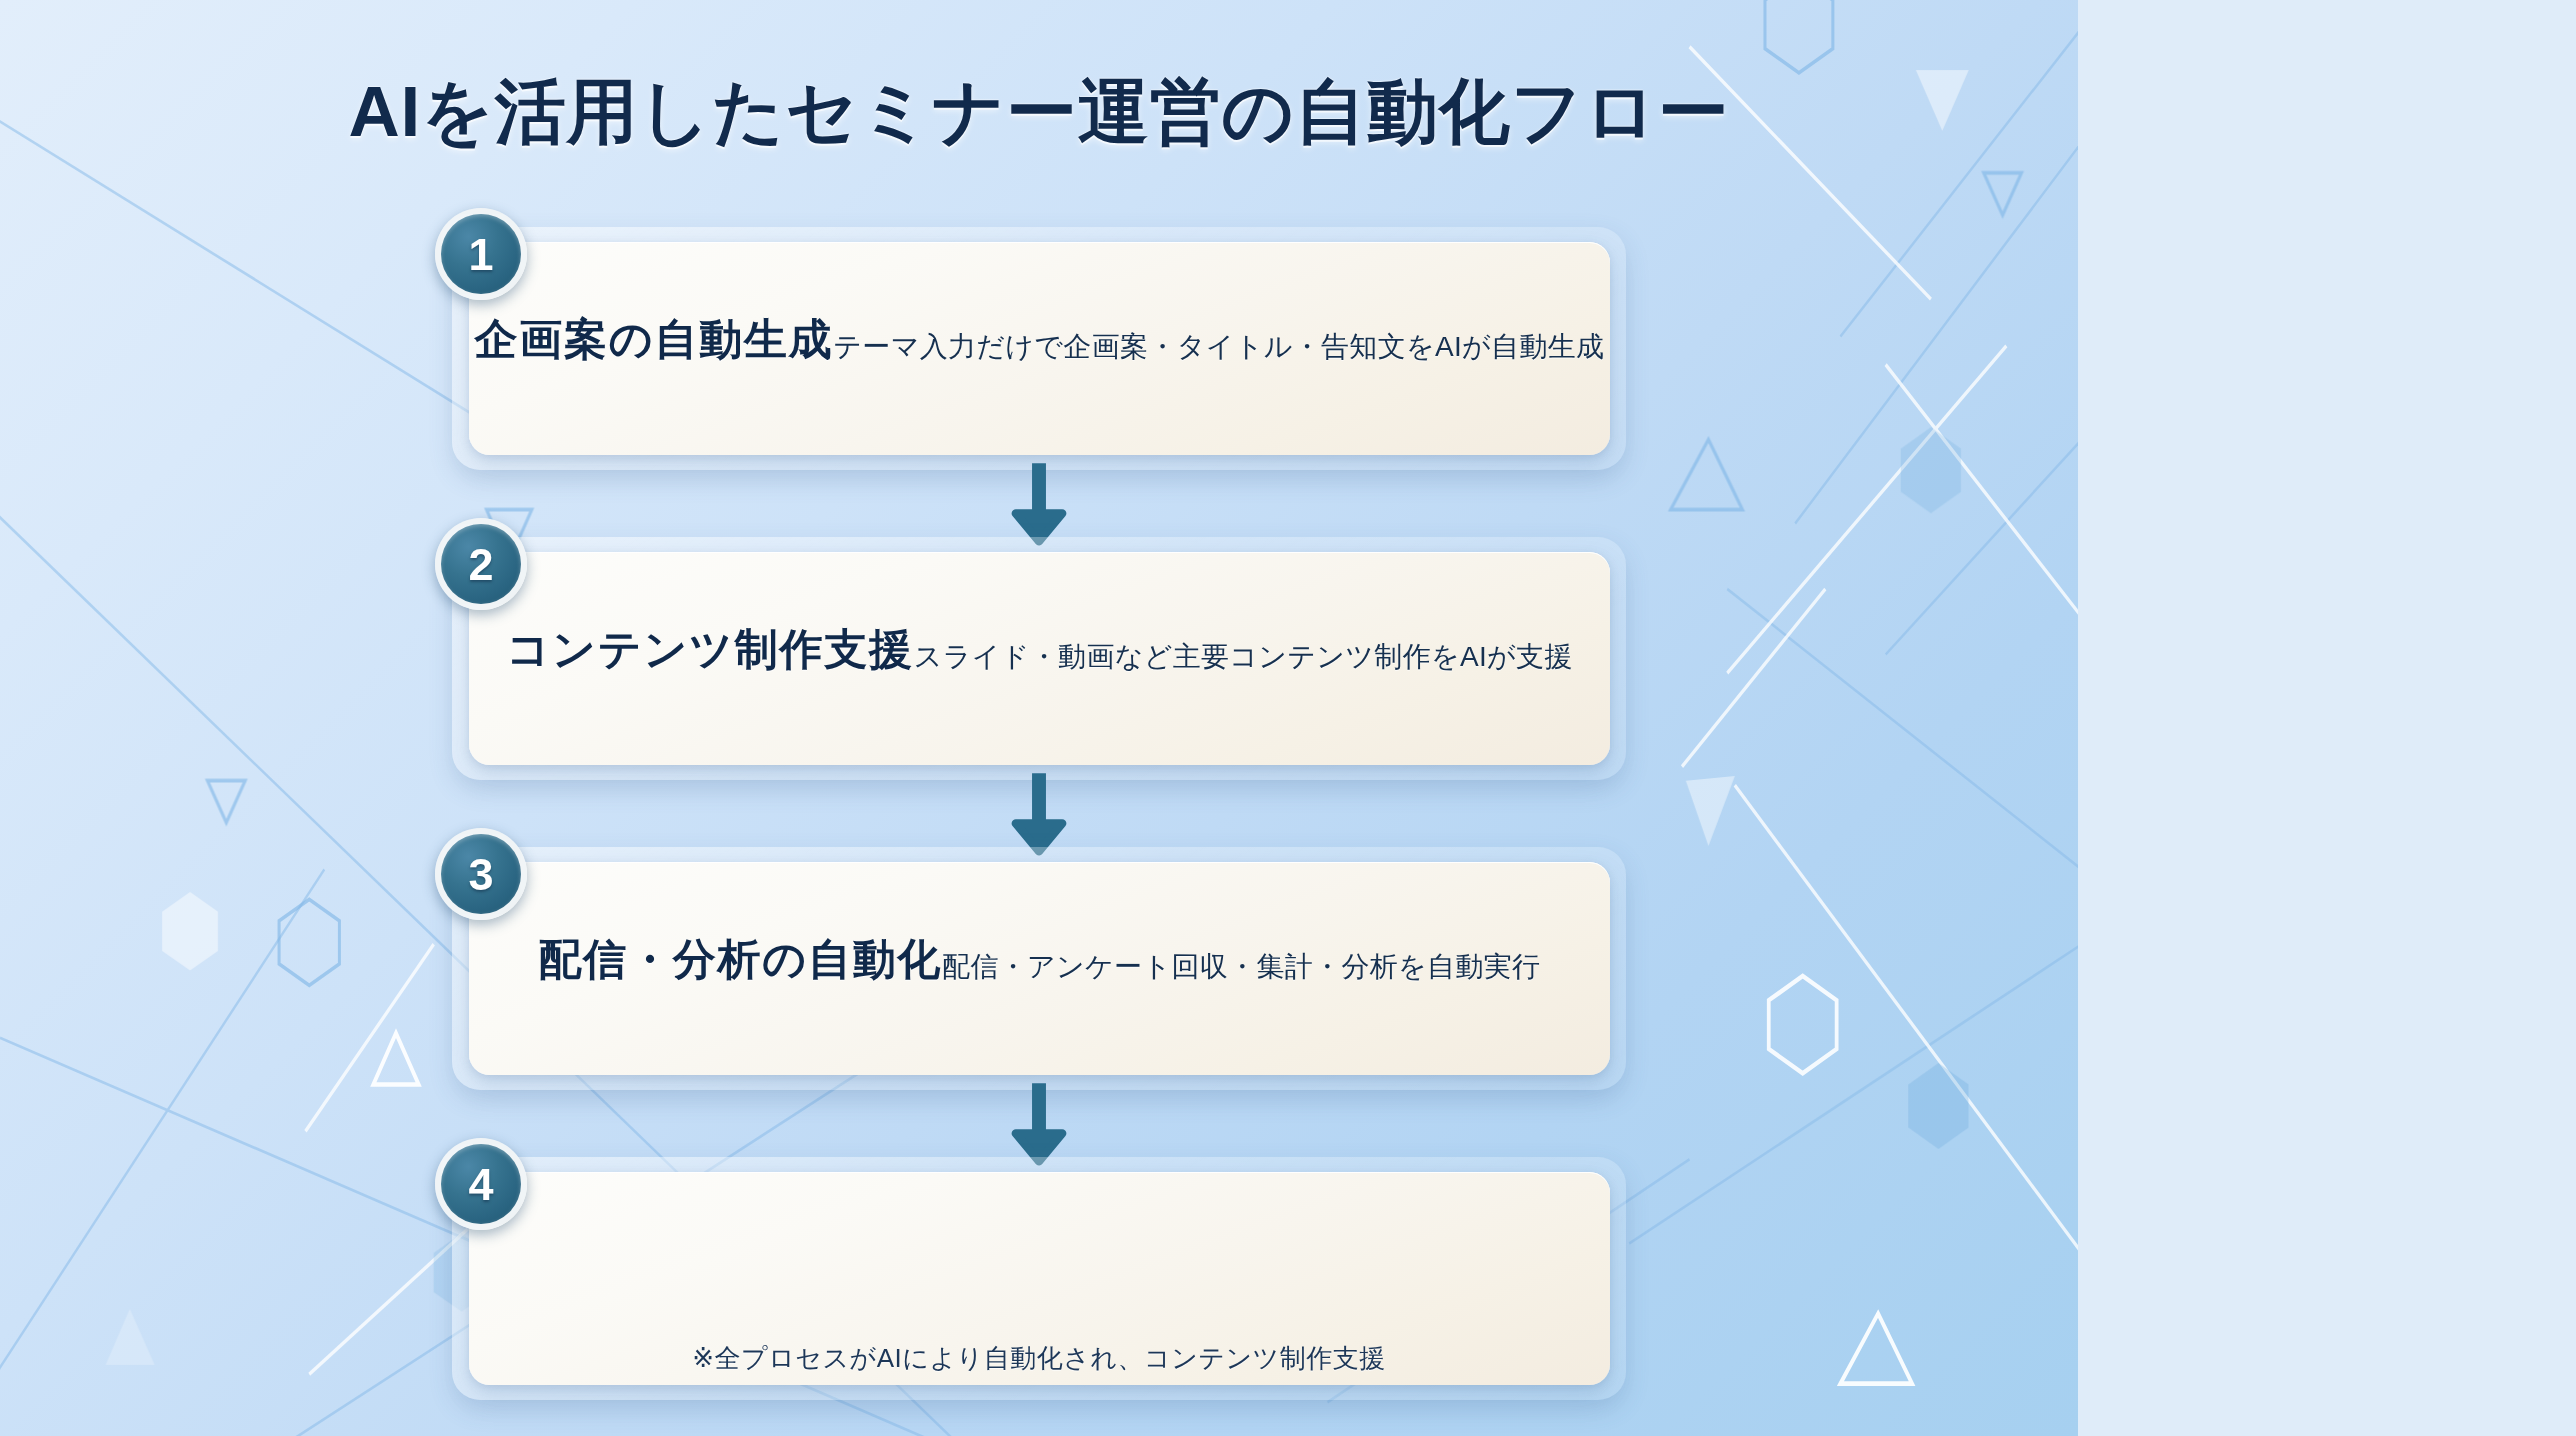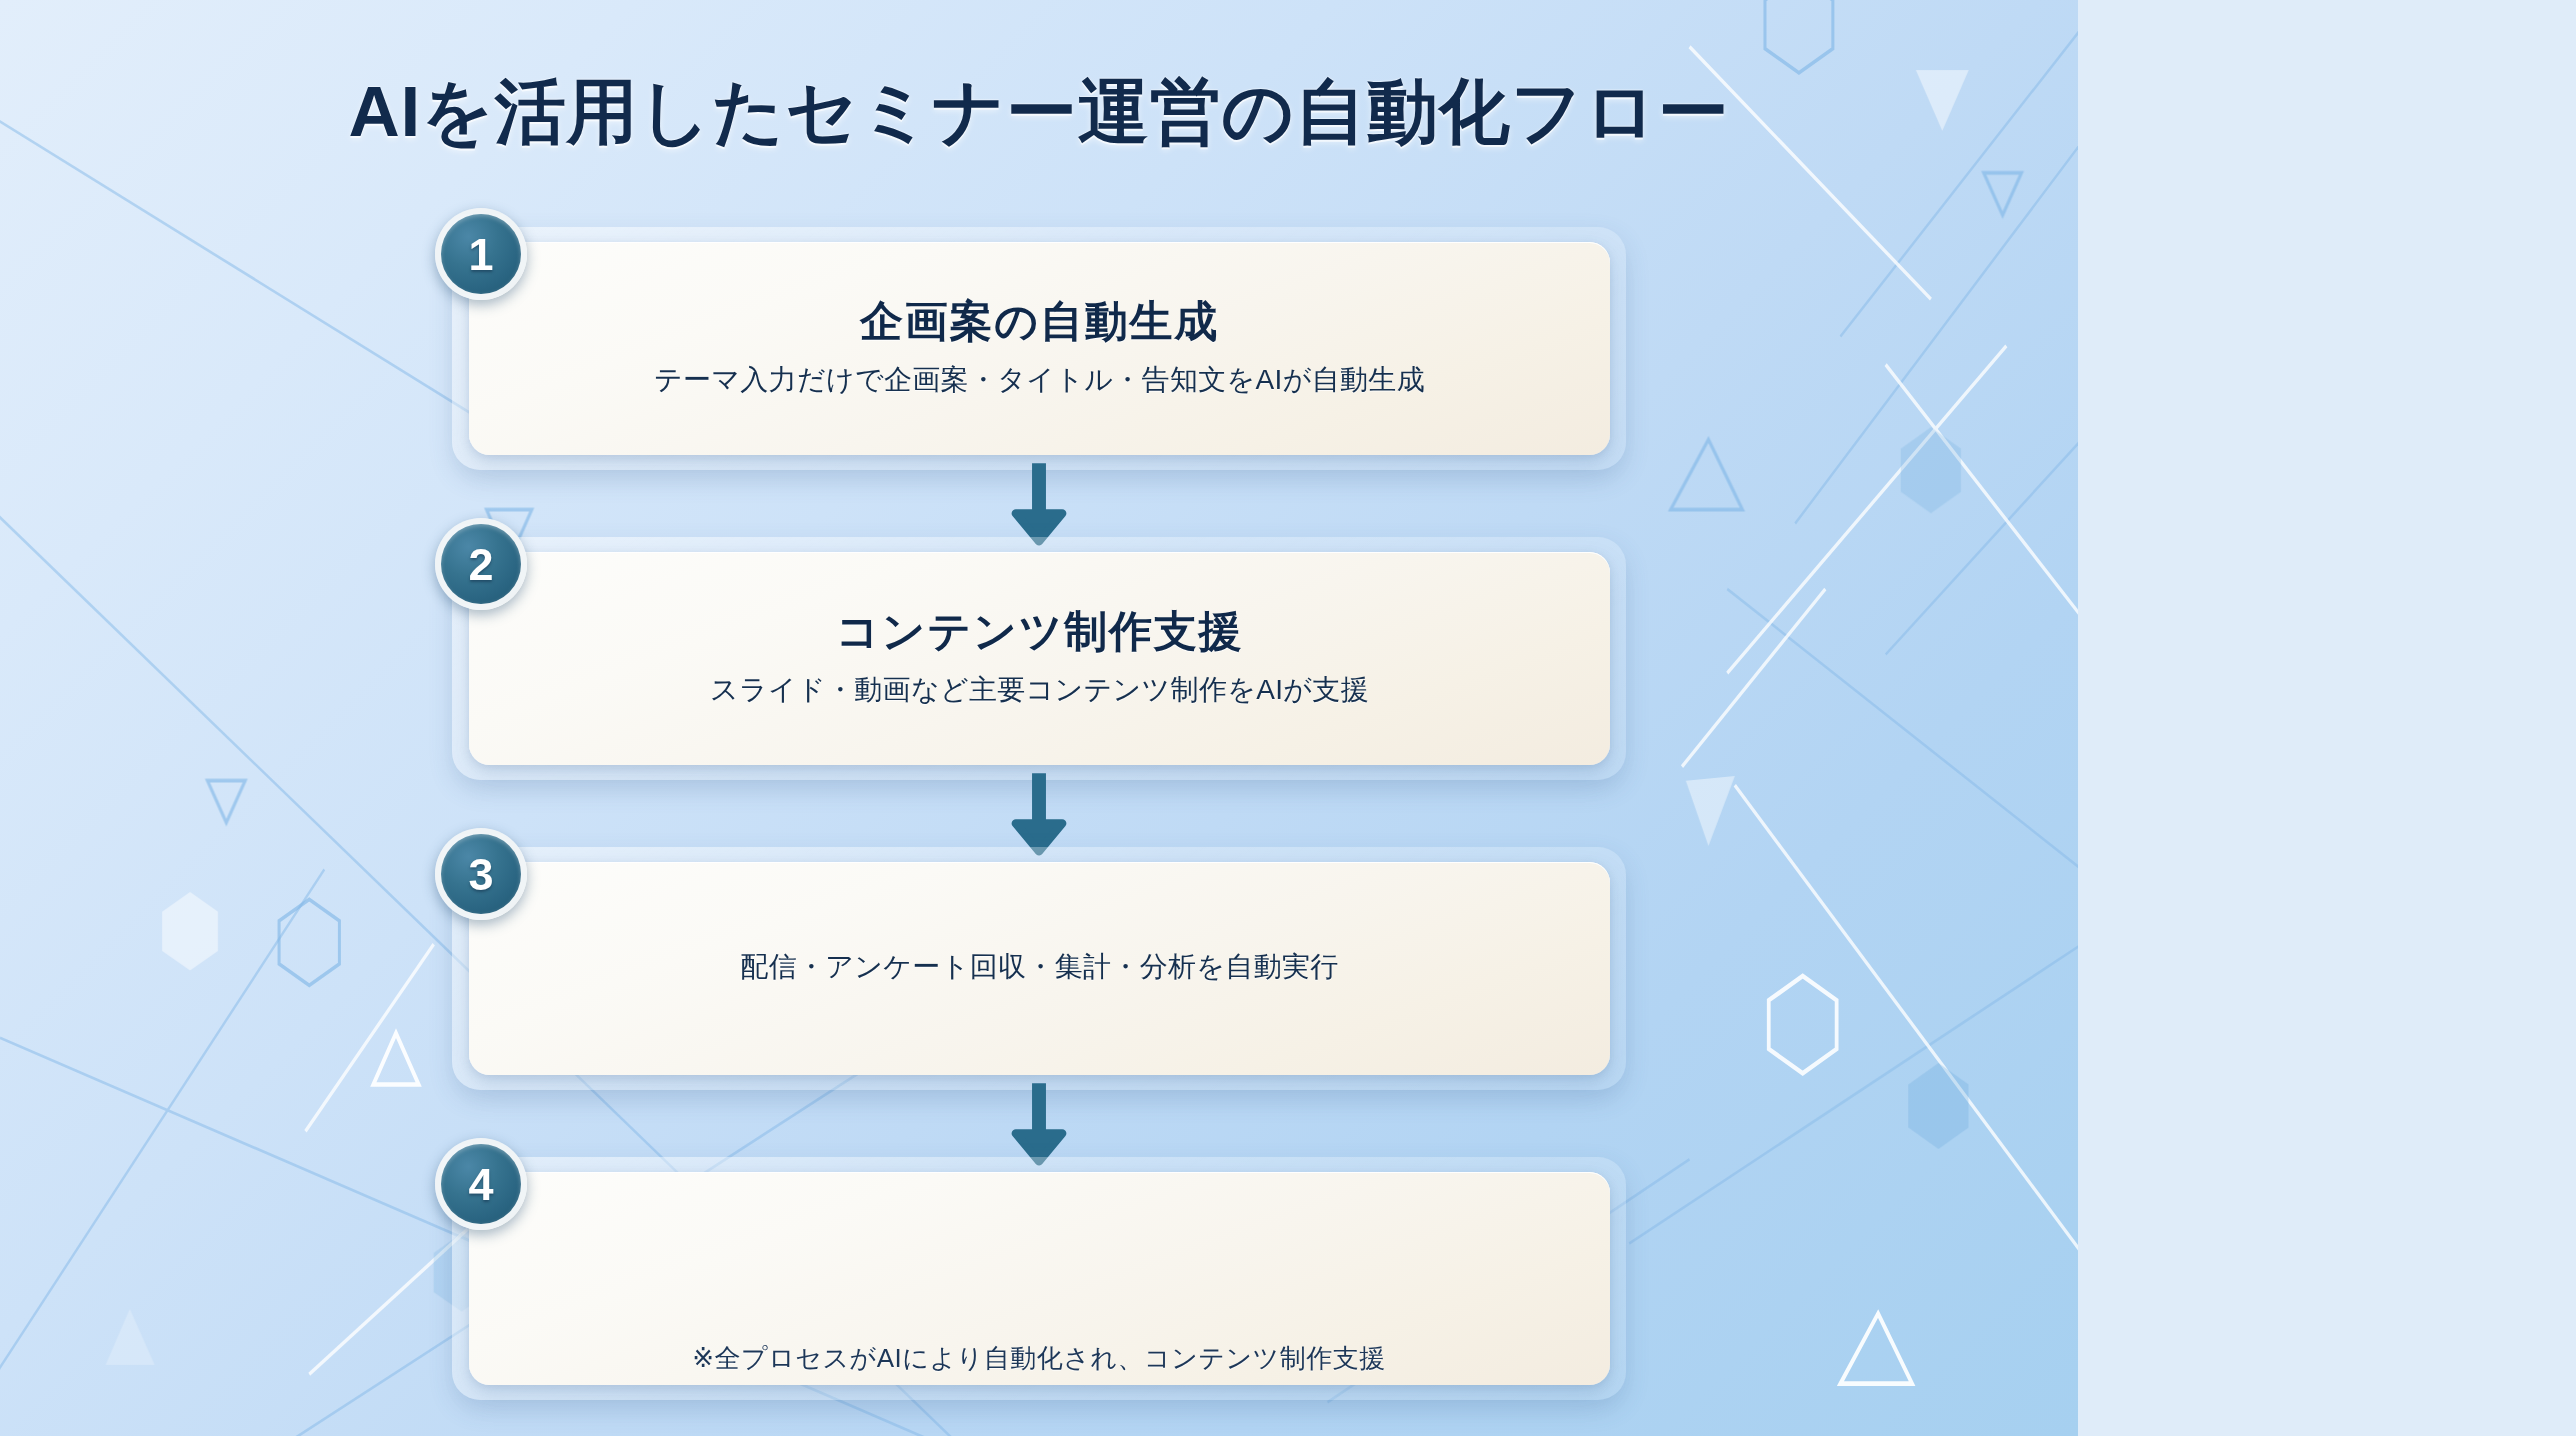--- a/index.html
+++ b/index.html
@@ -106,21 +106,21 @@
         #fdfdfb 0%,
         #fbfaf6 28%,
         #f8f5ee 55%,
         #f6f1e6 78%,
         #f3ece0 100%);
     box-shadow:
        0 2.8px 9.4px rgba(70,105,150,0.18),
        0 13px 28px rgba(70,105,150,0.14),
        inset 0 0.9px 0 rgba(255,255,255,0.95);
     display:flex;
-    flex-direction:column;
+    flex-direction:row;
     align-items:center;
     justify-content:center;
     padding:13px 65px 15px 65px;
   }
 
   .card-title {
     font-size:43px;
     font-weight:bold;
     color:#10294a;
     letter-spacing:0.04em;
@@ -305,20 +305,21 @@
     <div class="connector">
       <svg width="65" height="84" viewBox="0 0 70 90">
         <line x1="35" y1="0" x2="35" y2="58" stroke="#2a6c8c" stroke-width="15" stroke-linecap="butt"></line>
         <path d="M 35 84 L 10 54 L 60 54 Z" fill="#2a6c8c" stroke="#2a6c8c" stroke-width="9" stroke-linejoin="round"></path>
       </svg>
     </div>
 
     <div class="step">
       <div class="card-halo"></div>
       <div class="card">
+        <div class="card-title">配信・分析の自動化</div>
         <div class="card-desc">配信・アンケート回収・集計・分析を自動実行</div>
       </div>
       <div class="badge">
         <span>3</span>
       </div>
     </div>
 
     <div class="connector">
       <svg width="65" height="84" viewBox="0 0 70 90">
         <line x1="35" y1="0" x2="35" y2="58" stroke="#2a6c8c" stroke-width="15" stroke-linecap="butt"></line>

